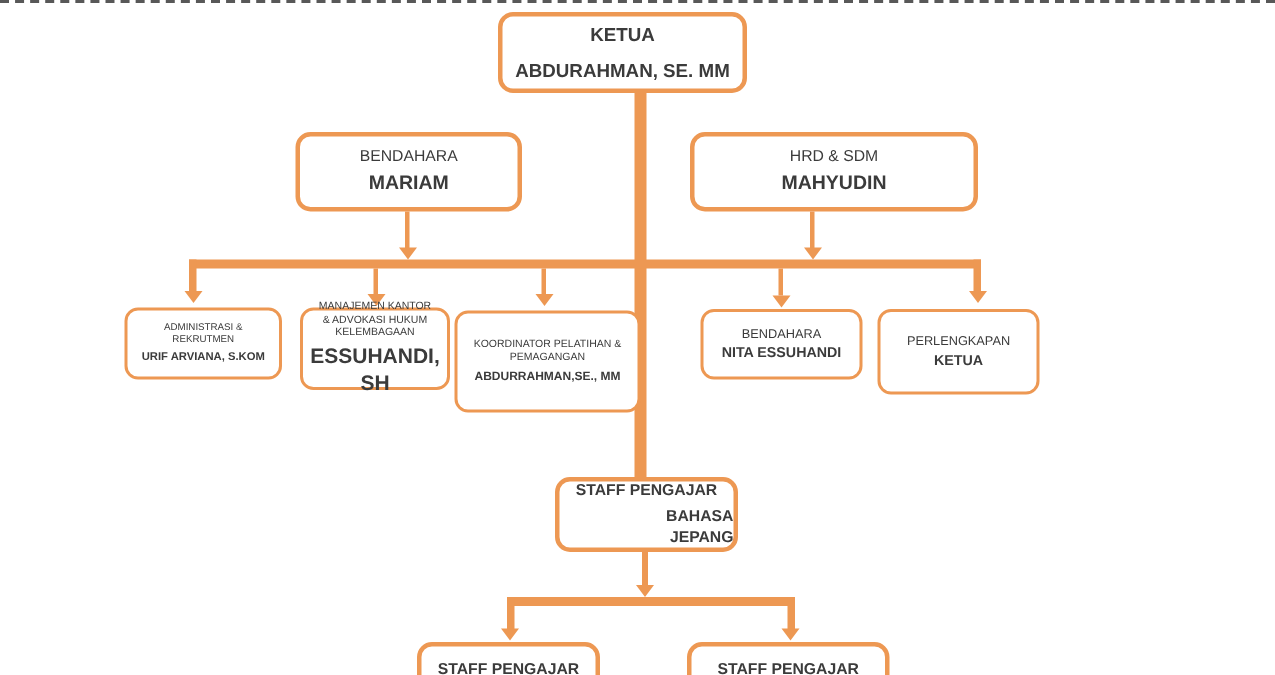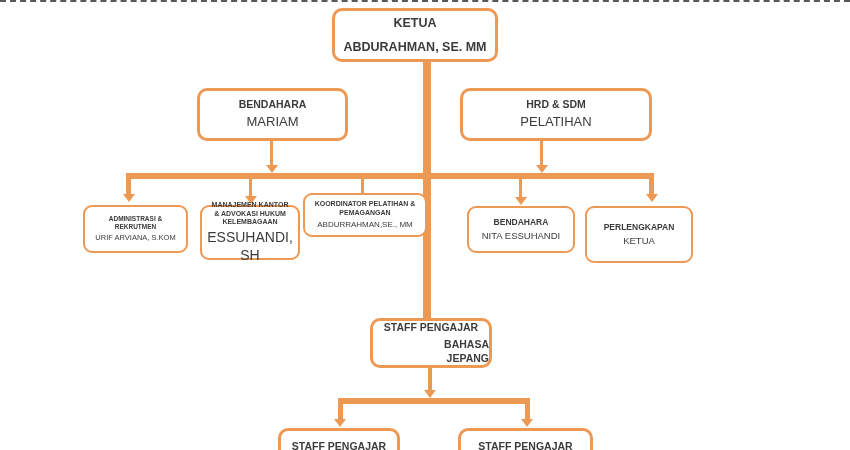--- a/index.html
+++ b/index.html
@@ -31,22 +31,22 @@
     border-radius: 10px;
     color: var(--text);
     display: flex;
     flex-direction: column;
     align-items: center;
     justify-content: center;
     text-align: center;
     line-height: 1.3;
   }
   .node.small { border-width: 2px; border-radius: 9px; line-height: 1.25; }
-  .role { font-weight: 700; }
-  .name { font-weight: 400; }
+  .role { font-weight: 400; }
+  .name { font-weight: 700; }
   .lvl1 .role, .lvl1 .name { font-size: 12.5px; font-weight: 700; }
   .lvl1 .role { margin-bottom: 8px; }
   .lvl2 .role { font-size: 10.5px; margin-bottom: 3px; }
   .lvl2 .name { font-size: 13px; }
   .tiny .role { font-size: 6.5px; }
   .tiny .name { font-size: 7.5px; margin-top: 2px; }
   .tiny2 .role { font-size: 7px; }
   .tiny2 .name { font-size: 14px; margin-top: 2px; }
   .tiny3 .role { font-size: 7px; }
   .tiny3 .name { font-size: 8px; margin-top: 2px; }
@@ -112,37 +112,37 @@
     <span class="name">ABDURAHMAN, SE. MM</span>
   </div>
 
   <div class="node lvl2" style="left:197px; top:88px; width:151px; height:53px;">
     <span class="role">BENDAHARA</span>
     <span class="name">MARIAM</span>
   </div>
 
   <div class="node lvl2" style="left:460px; top:88px; width:192px; height:53px;">
     <span class="role">HRD &amp; SDM</span>
-    <span class="name">PELATIHAN</span>
+    <span class="name">MAHYUDIN</span>
   </div>
 
   <div class="node small tiny" style="left:83px; top:205px; width:105px; height:48px;">
     <span class="role">ADMINISTRASI &amp;</span>
     <span class="role">REKRUTMEN</span>
     <span class="name">URIF ARVIANA, S.KOM</span>
   </div>
 
   <div class="node small tiny2" style="left:200px; top:205px; width:100px; height:55px;">
     <span class="role">MANAJEMEN KANTOR</span>
     <span class="role">&amp; ADVOKASI HUKUM</span>
     <span class="role">KELEMBAGAAN</span>
     <span class="name">ESSUHANDI, SH</span>
   </div>
 
-  <div class="node small tiny3" style="left:303px; top:193px; width:124px; height:44px;">
+  <div class="node small tiny3" style="left:303px; top:207px; width:124px; height:68px;">
     <span class="role">KOORDINATOR PELATIHAN &amp;</span>
     <span class="role">PEMAGANGAN</span>
     <span class="name">ABDURRAHMAN,SE., MM</span>
   </div>
 
   <div class="node small mid" style="left:467px; top:206px; width:108px; height:47px;">
     <span class="role">BENDAHARA</span>
     <span class="name">NITA ESSUHANDI</span>
   </div>
 

